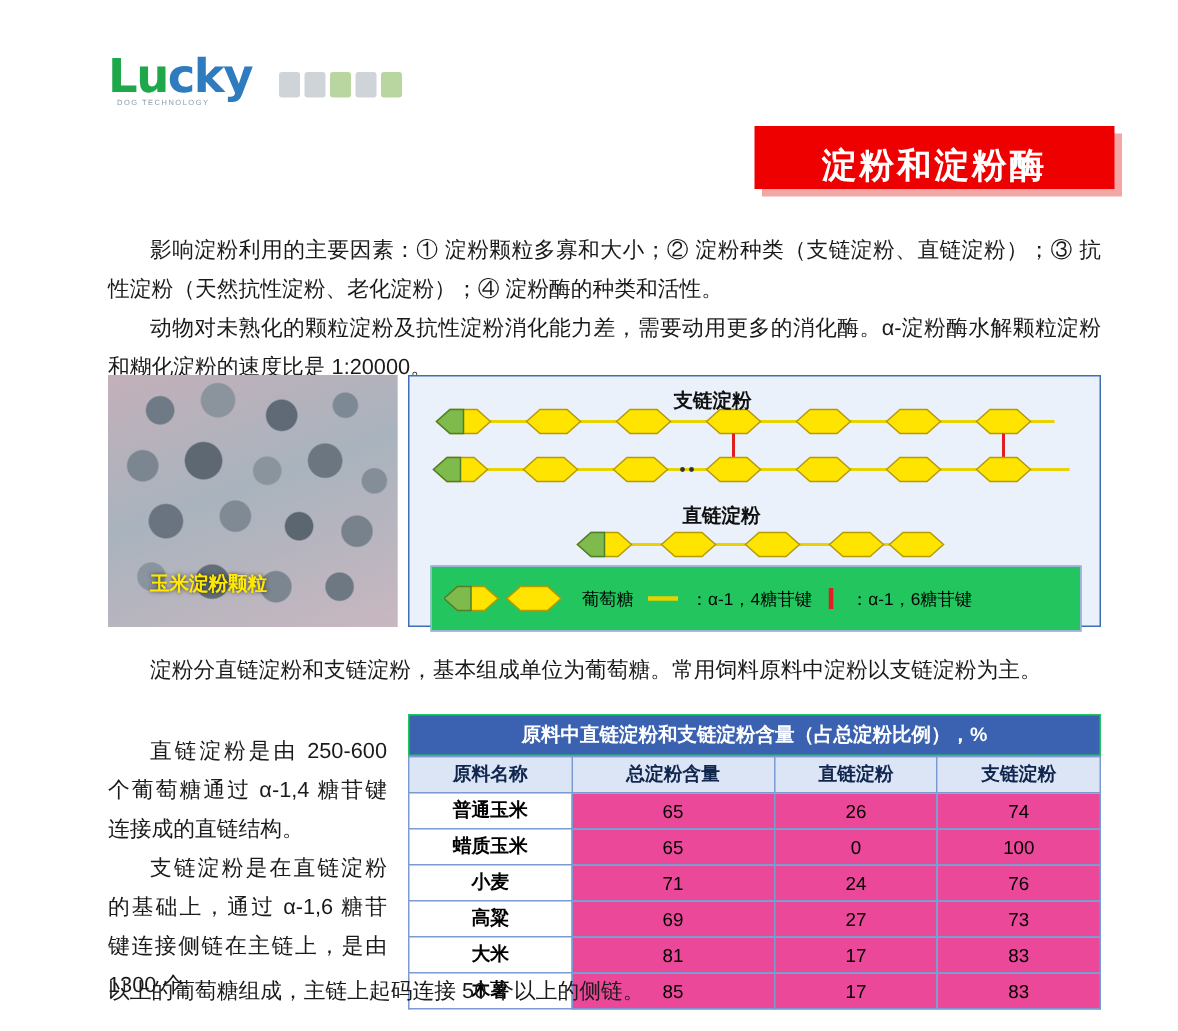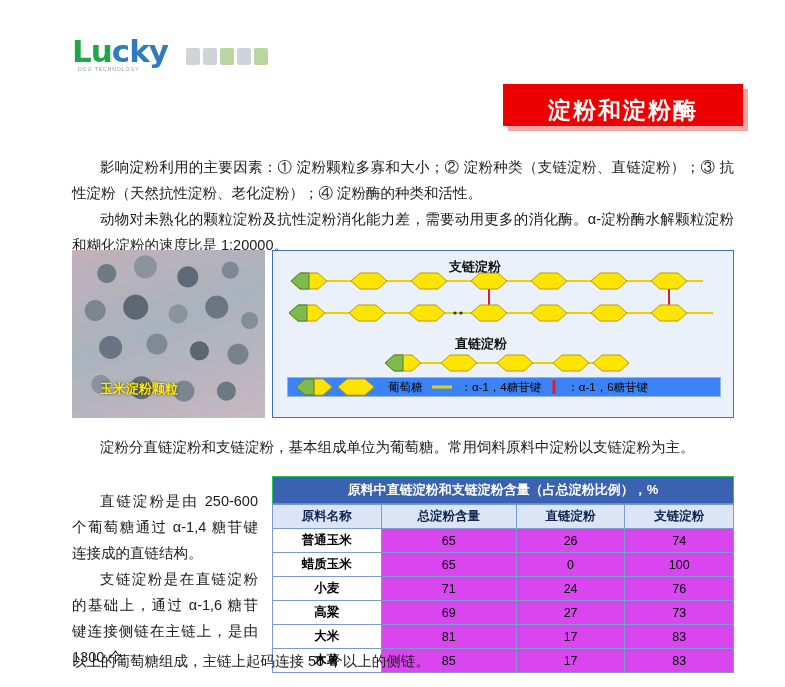--- a/index.html
+++ b/index.html
@@ -179,23 +179,23 @@
     color: #111;
   }
   #lbl-branched { left: 176px; top: 7px; }
   #lbl-linear  { left: 182px; top: 84px; }
 
   .legend {
     position: absolute;
     left: 14px;
     top: 126px;
     width: 434px;
-    height: 20px;
+    height: 44px;
     border: 1px solid #9ab4d8;
-    background: #3b82f6;
+    background: #22c55e;
     box-sizing: border-box;
     display: flex;
     align-items: center;
     gap: 8px;
     padding: 0 8px;
     font-size: 11.5px;
   }
   .legend .txt { white-space: nowrap; }
 
   
@@ -228,21 +228,21 @@
   table.data thead th {
     background: #dbe5f5;
     font-weight: bold;
     color: #10264f;
   }
   table.data tbody th {
     background: #ffffff;
     font-weight: bold;
   }
   table.data tbody td {
-    background: #d946ef;
+    background: #ec4899;
   }
 </style>
 </head>
 <body>
 
 <div class="page">
 
   <div class="logo">
     <div class="logo-word">
       <span class="l1">Lu</span><span class="l2">cky</span>

